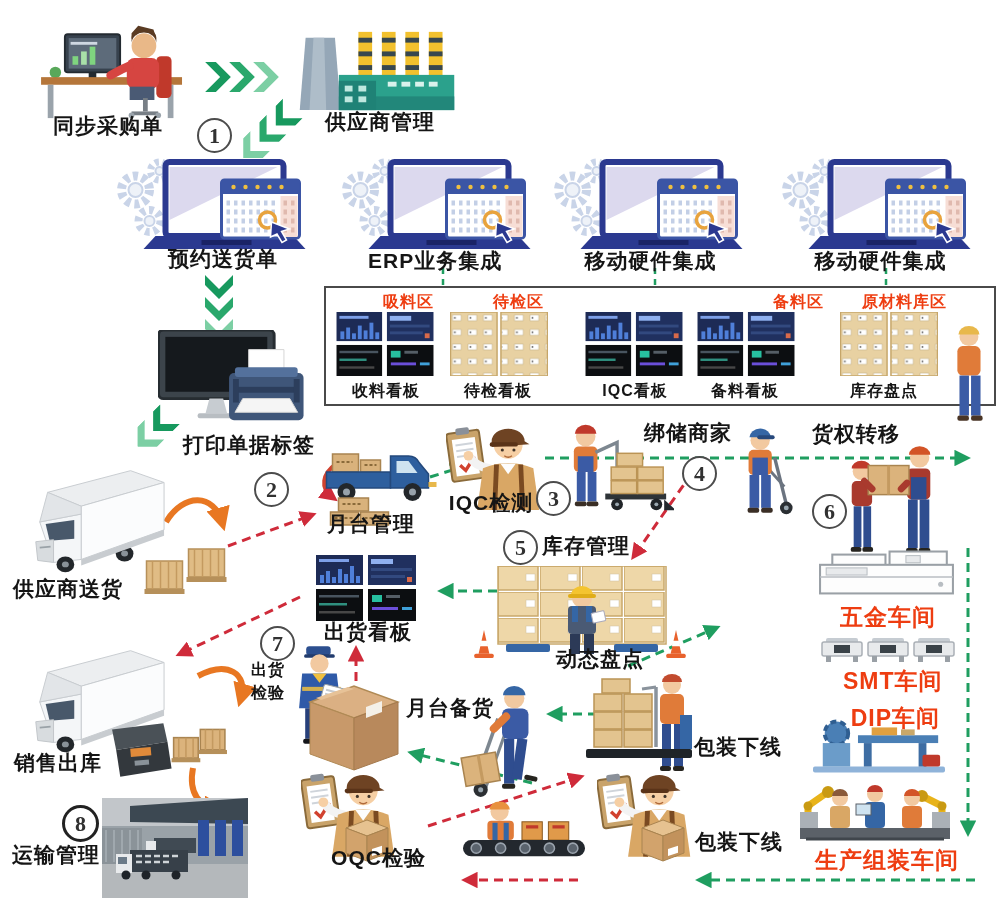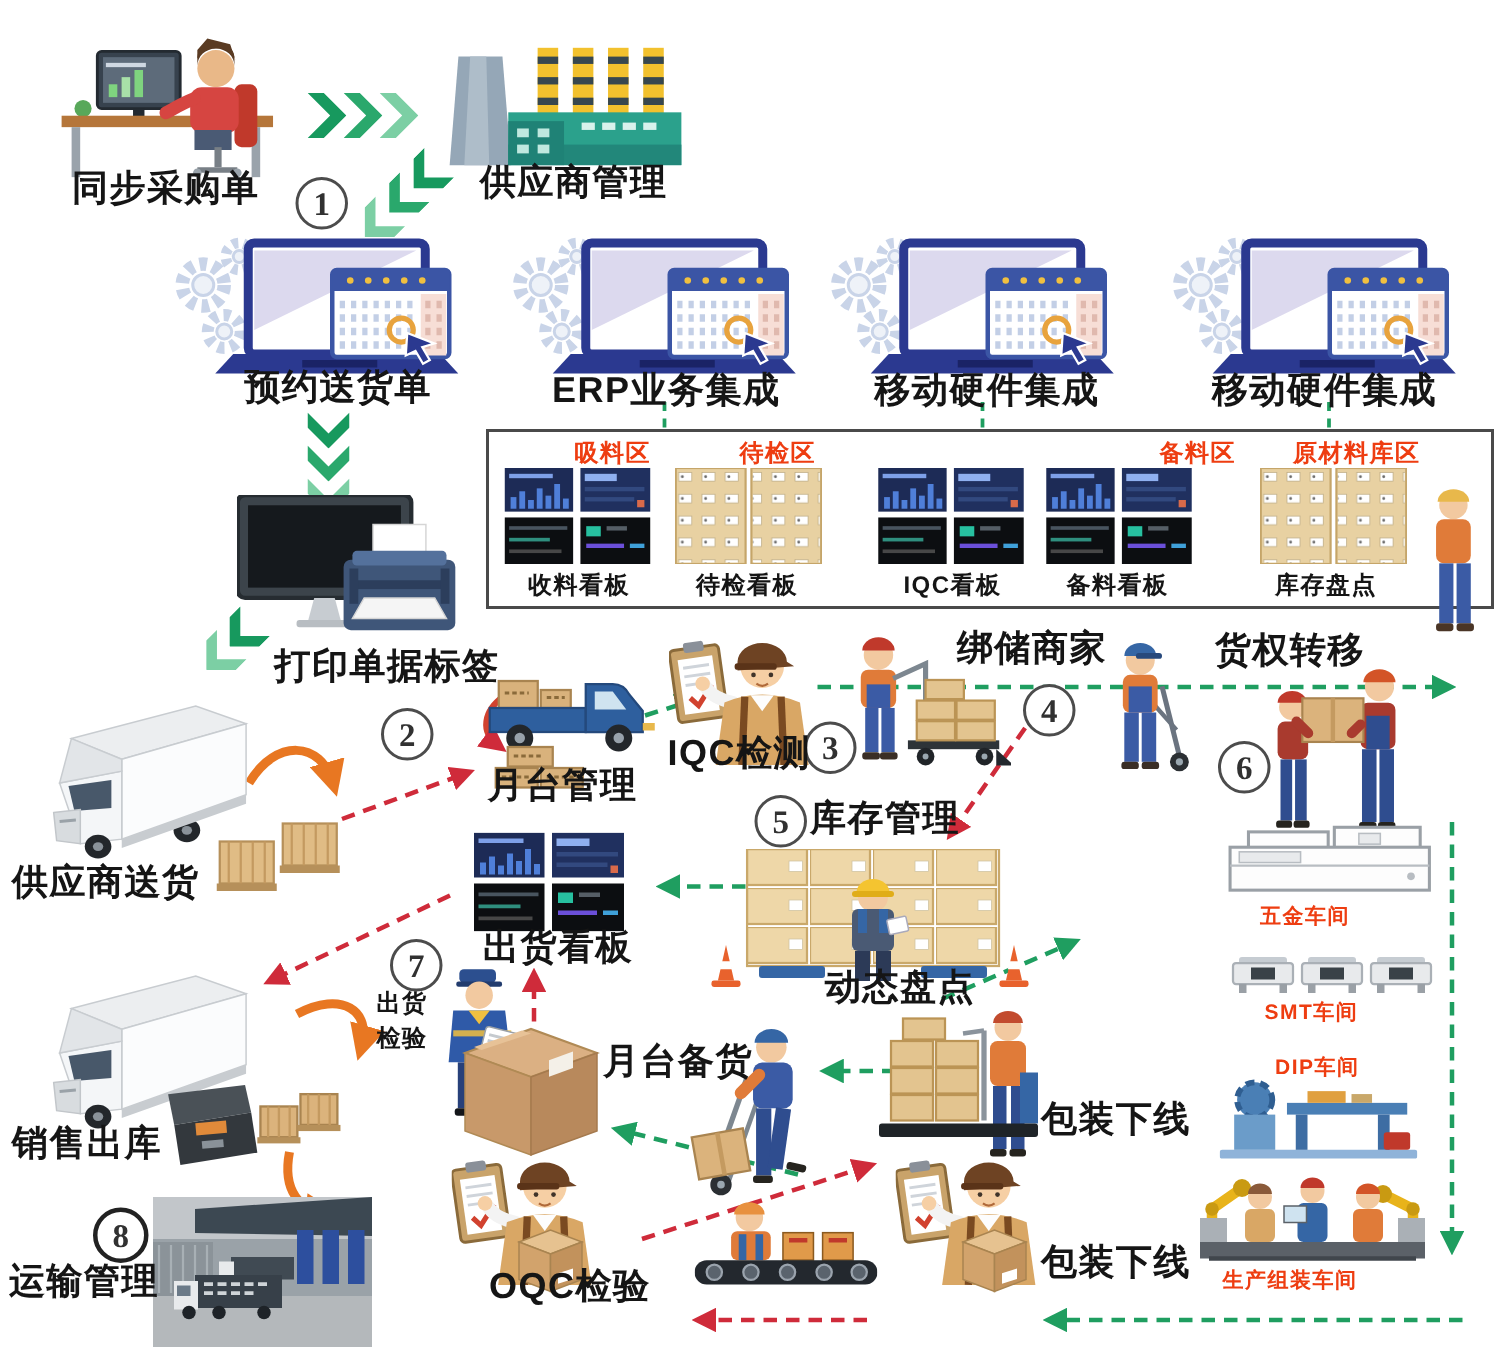--- a/index.html
+++ b/index.html
@@ -1,23 +1,23 @@
 <!DOCTYPE html>
 <html style="--label-red: #ee3d11; --green: #1f9e60; --red: #cf2b3a; --orange: #e87722;"><head>
 <meta charset="utf-8">
 <style>
   html,body{margin:0;padding:0;background:#fff;}
   #canvas{position:relative;width:999px;height:909px;background:#fff;overflow:hidden;
           font-family:"Liberation Sans",sans-serif;}
-  .t{position:absolute;font-weight:bold;color:#151515;font-size:24px;text-align:center;
+  .t{position:absolute;font-weight:bold;color:#151515;font-size:21px;text-align:center;
      line-height:23px;letter-spacing:1px;z-index:6;white-space:nowrap;}
   .t2{font-size:16px;}
   .tr{position:absolute;font-weight:bold;color:var(--label-red);font-size:16px;text-align:right;
       z-index:6;white-space:nowrap;letter-spacing:1px;}
-  .tw{position:absolute;font-weight:bold;color:var(--label-red);font-size:14px;text-align:left;
+  .tw{position:absolute;font-weight:bold;color:var(--label-red);font-size:23px;text-align:right;
       z-index:6;white-space:nowrap;letter-spacing:1px;}
   .num{position:absolute;width:31px;height:31px;border:2.5px solid #4c4c4c;border-radius:50%;
        background:#fff;display:flex;align-items:center;justify-content:center;
        font:bold 22px "Liberation Serif",serif;color:#313131;z-index:6;}
   .num.bold{border-width:3.5px;border-color:#222;}
   #arrows{position:absolute;left:0;top:0;z-index:1;}
   .fig{position:absolute;z-index:3;}
   #panel{position:absolute;left:324px;top:286px;width:668px;height:116px;border:2px solid #4a4a4a;
          background:#fff;z-index:1;}
   .dash{stroke-width:3;stroke-dasharray:9 6;fill:none;}

